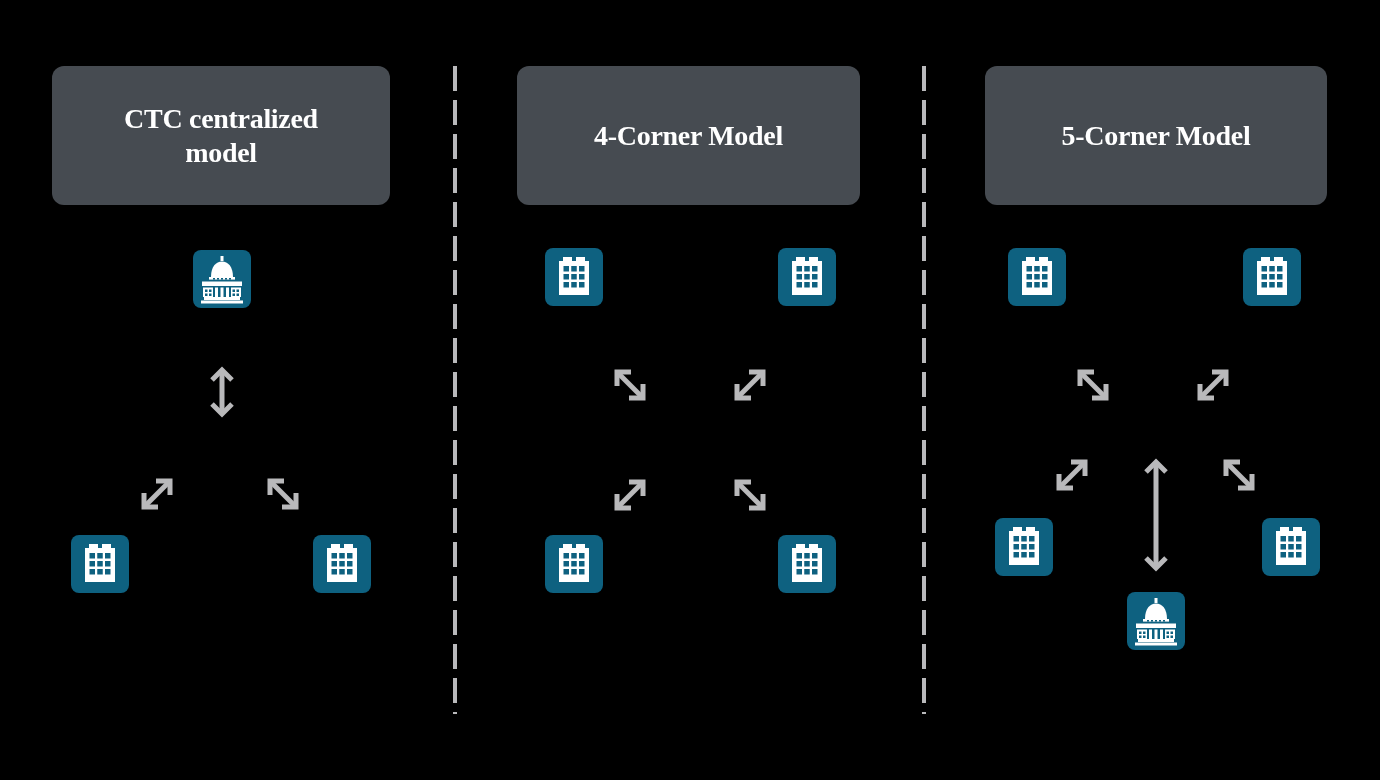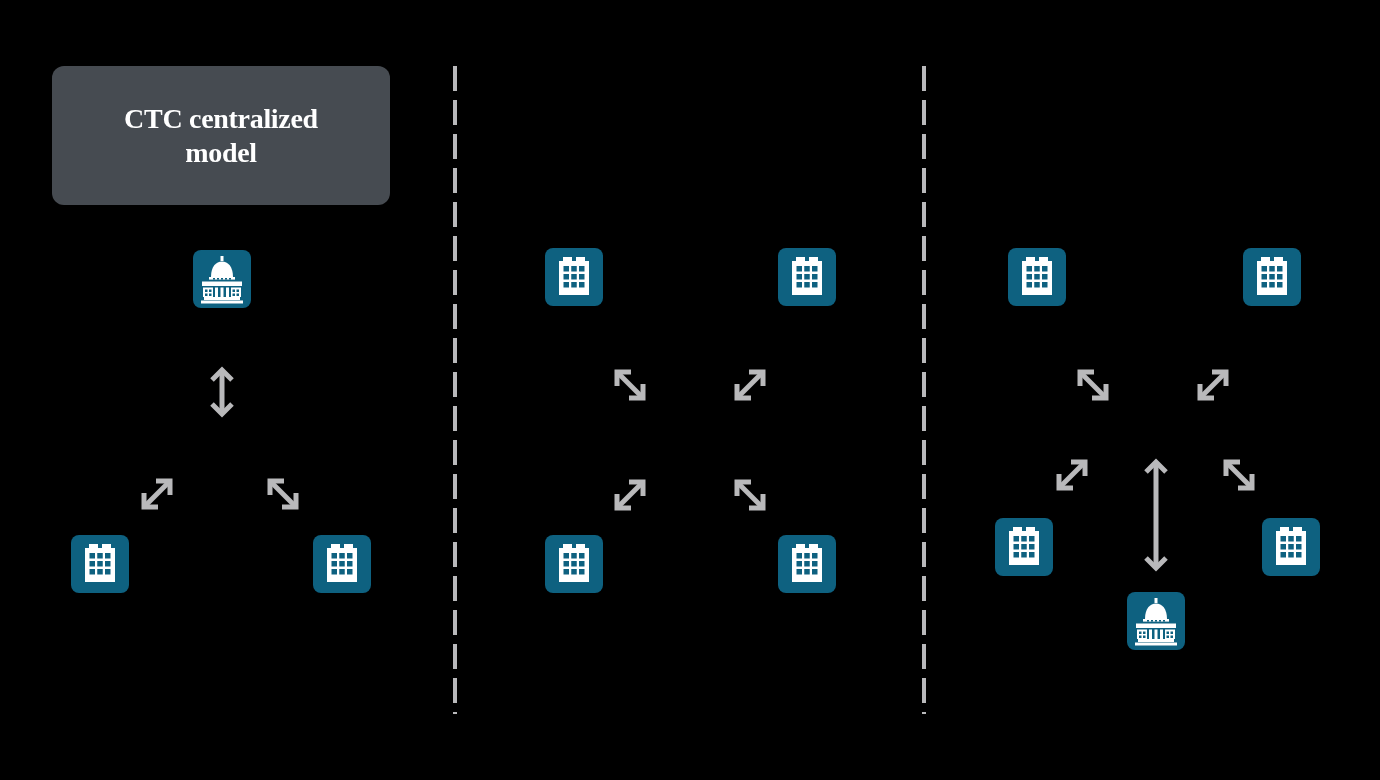--- a/index.html
+++ b/index.html
@@ -121,20 +121,26 @@
           <polyline points="10,24 10,10 24,10"></polyline>
           <polyline points="22,36 36,36 36,22"></polyline>
         </g>
       </symbol>
     </defs>
   </svg>
 
   <div class="header" style="left:52px;top:66px;width:338px;">
     <span class="header-label">CTC centralized model</span>
   </div>
+  <div class="header" style="left:517px;top:66px;width:343px;">
+    <span class="header-label">4-Corner Model</span>
+  </div>
+  <div class="header" style="left:985px;top:66px;width:342px;">
+    <span class="header-label">5-Corner Model</span>
+  </div>
 
   <div class="divider" style="left:453px;"></div>
   <div class="divider" style="left:922px;"></div>
 
   <div class="tile" style="left:193px;top:250px;">
     <svg>
         <use href="#sym-capitol"></use>
       </svg>
   </div>
   <svg class="arrow" style="left:204px;top:361px;" width="36" height="62" viewBox="0 0 36 62">

